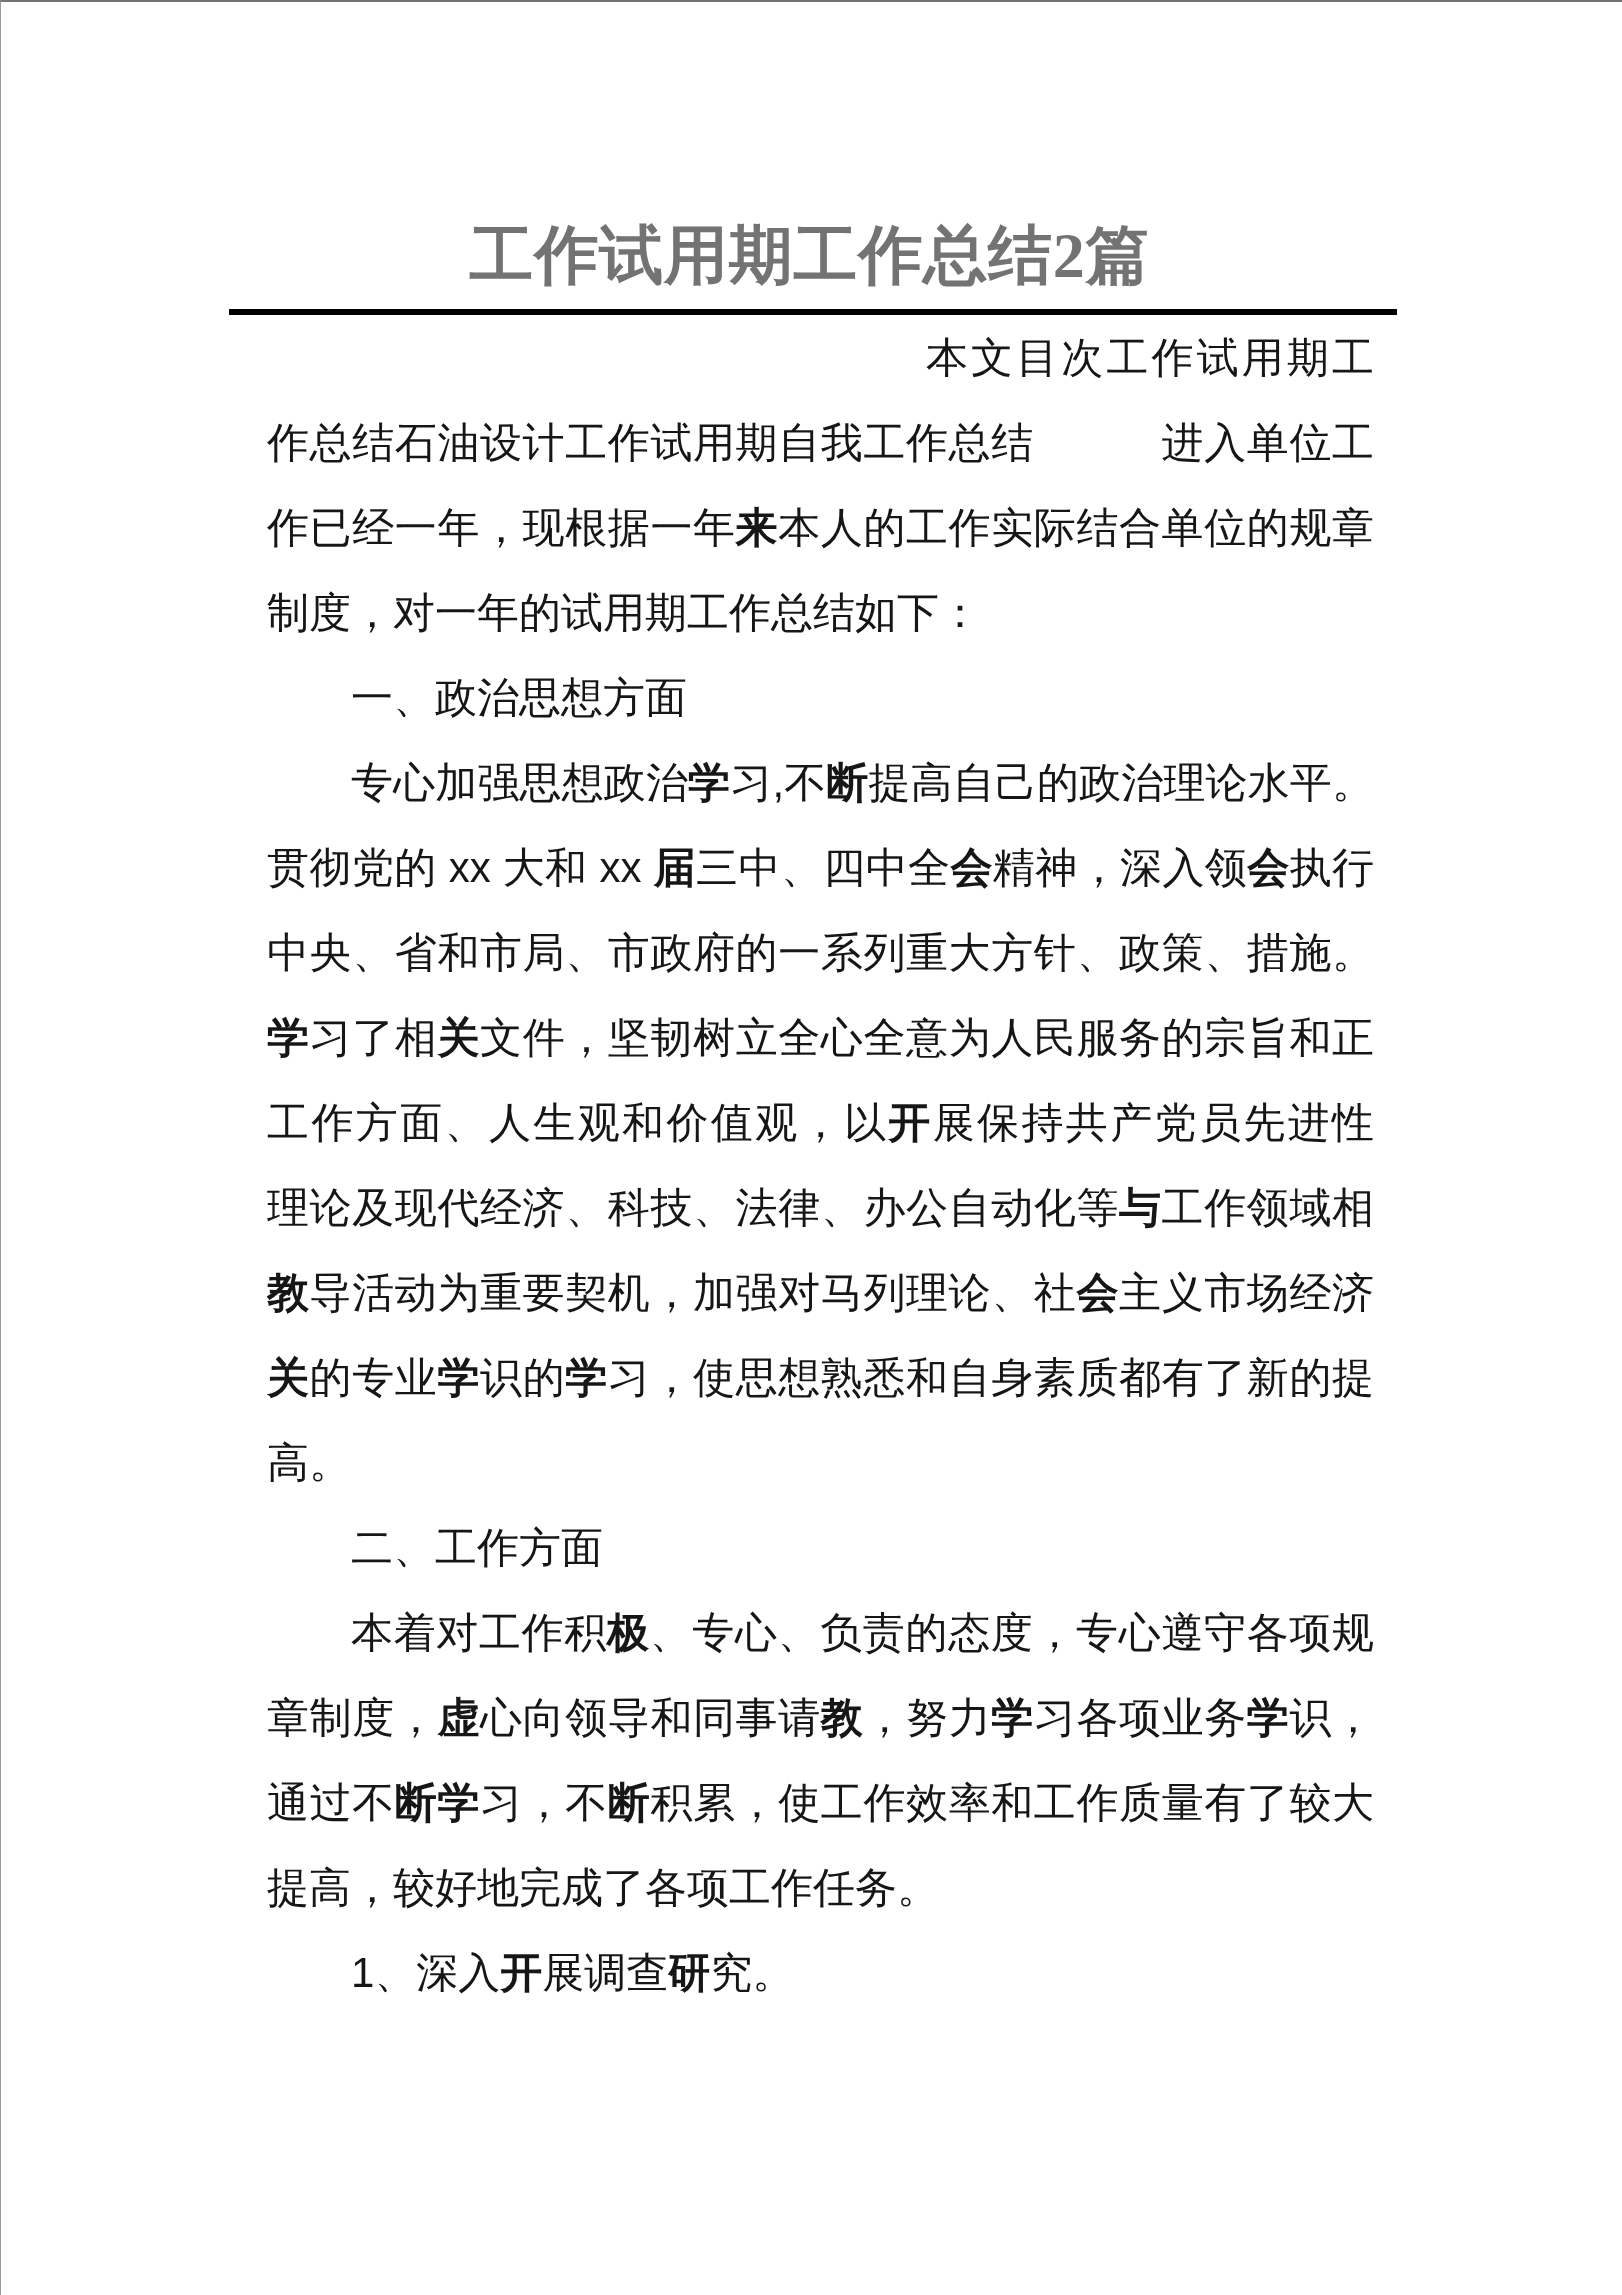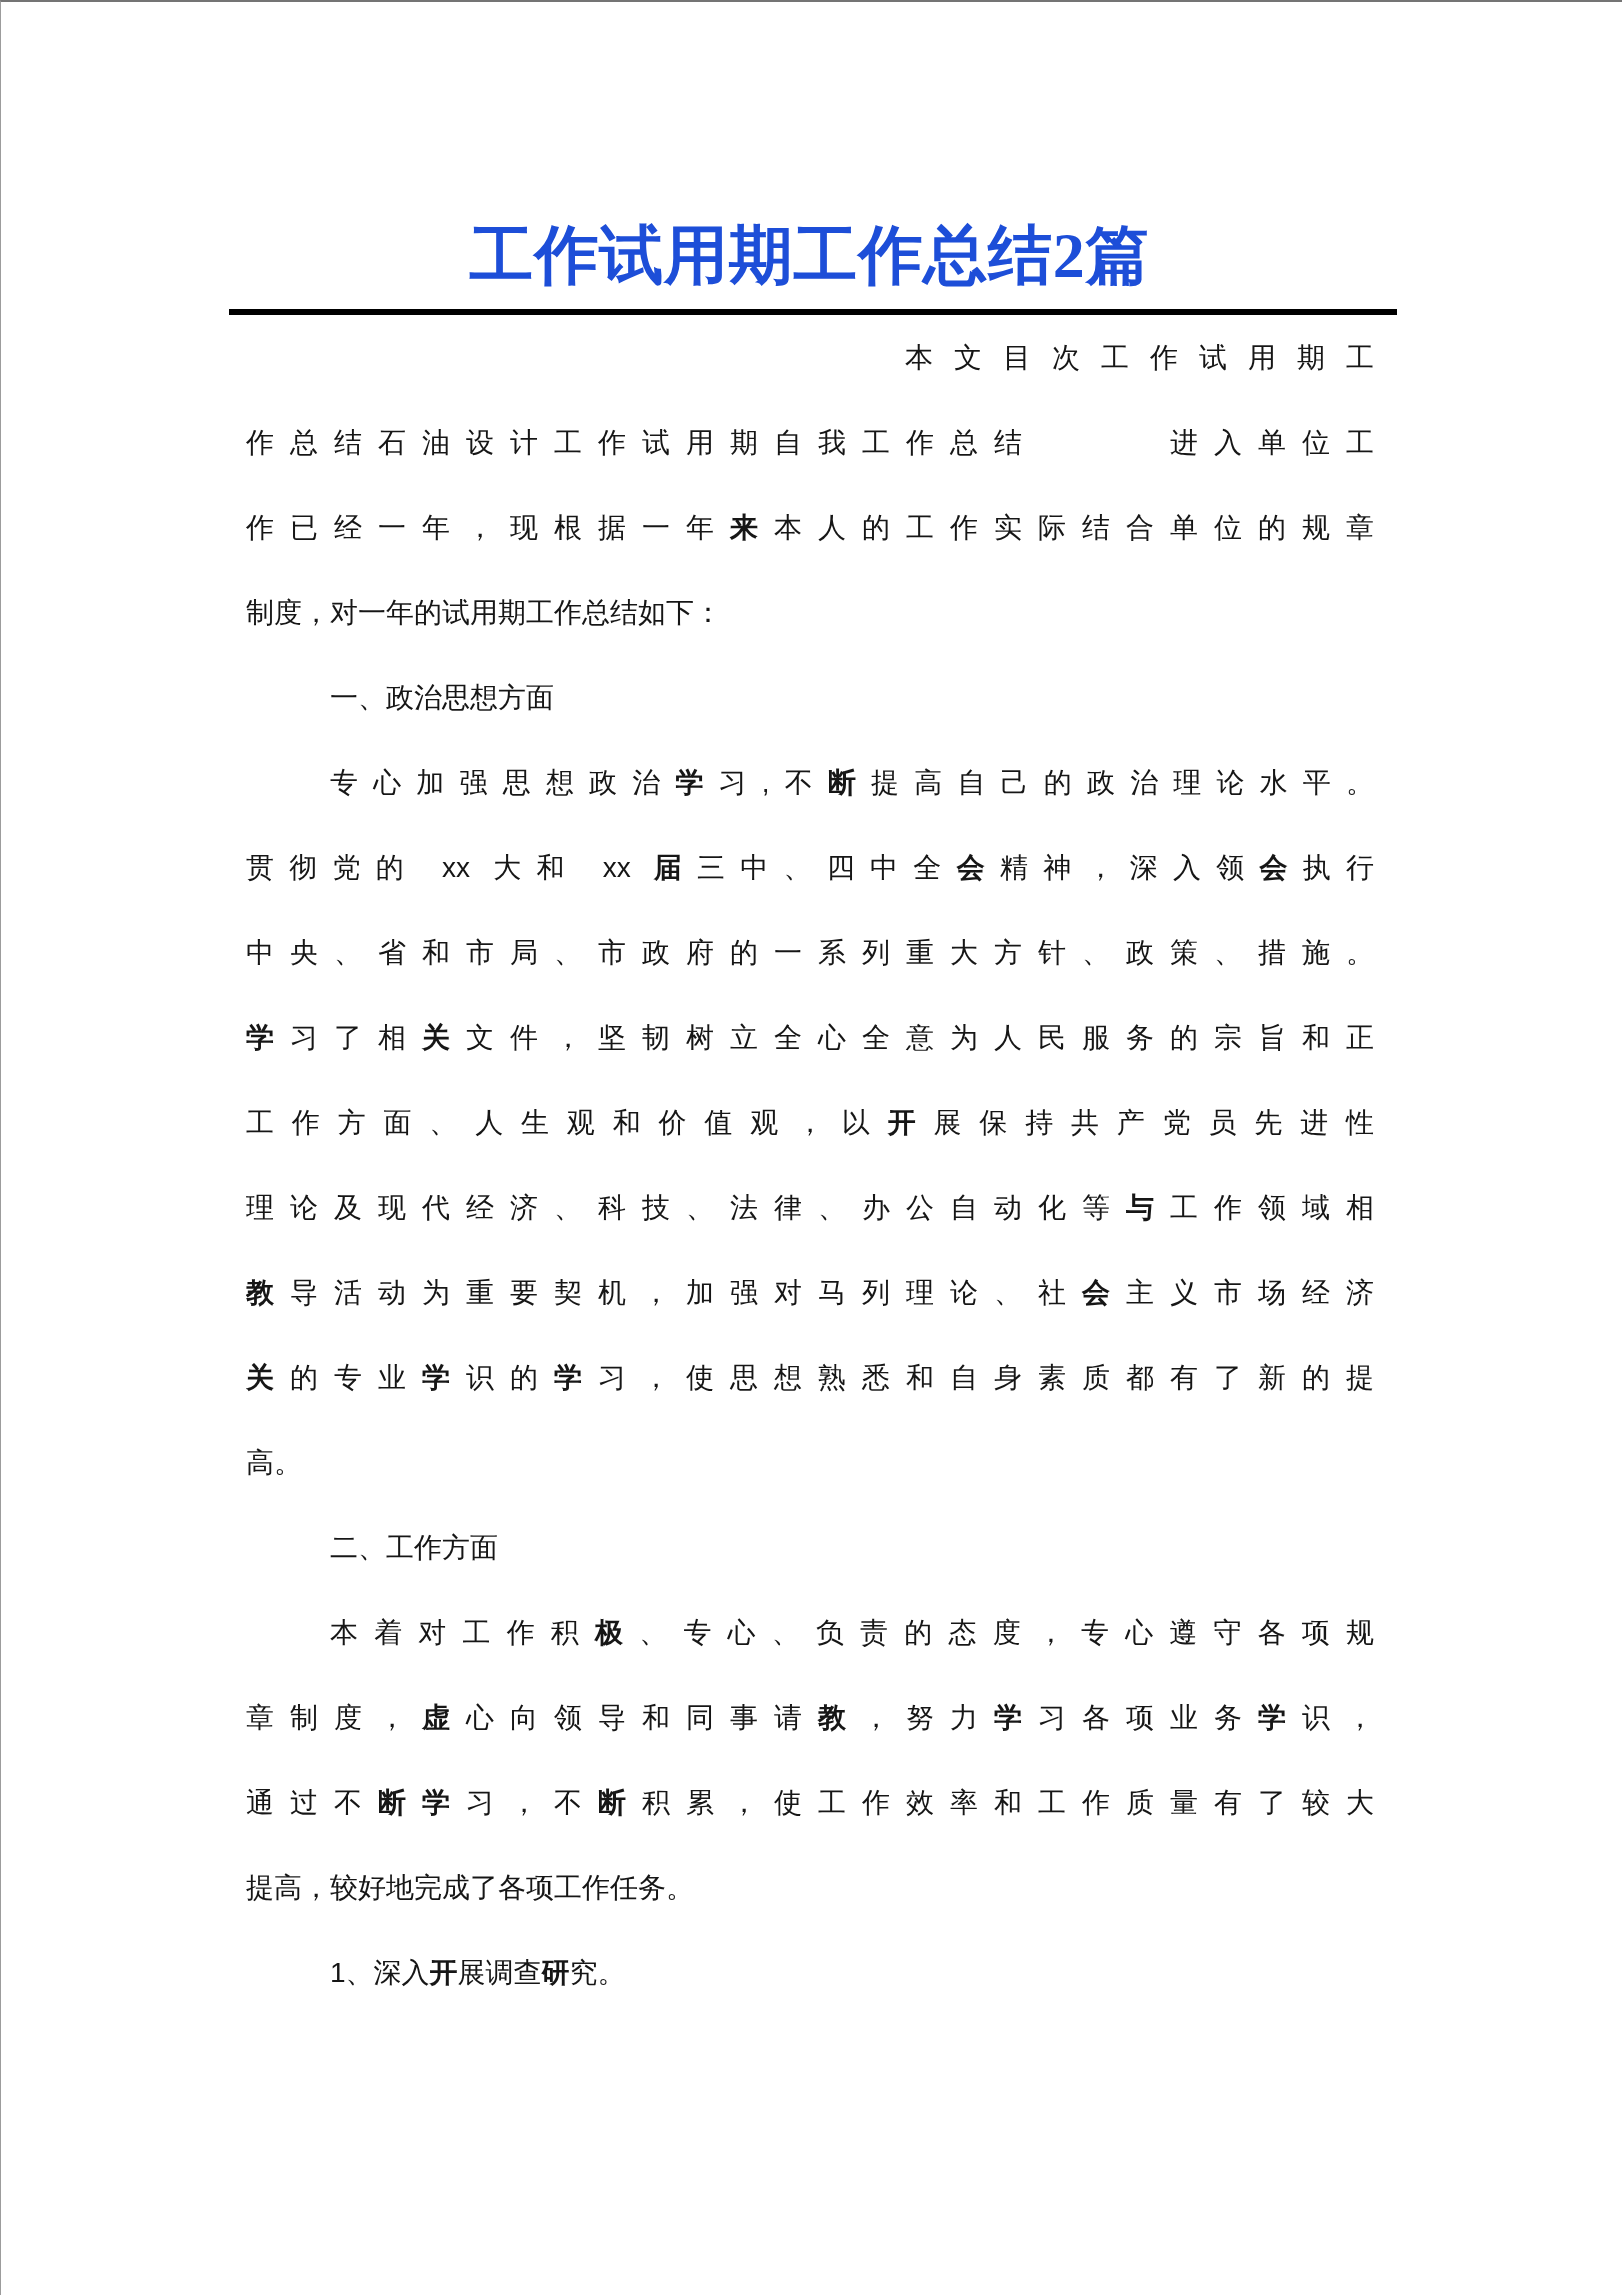--- a/index.html
+++ b/index.html
@@ -37,40 +37,41 @@
     height: 6px;
     width: 1168px;
     margin: 12.7px 0 0 -17px;
     background: #000000;
   }
   .doc-body {
     margin-top: 0;
     font-family: "Liberation Sans", sans-serif;
   }
   .line {
-    font-size: 28px;
+    font-size: 42px;
     line-height: 85px;
     height: 85px;
     text-align: left;
     overflow: hidden;
+    margin-left: 21px;
   }
   .line.just {
     text-align: justify;
     text-align-last: justify;
   }
   .line b {
     font-weight: bold;
   }
 </style>
 </head>
 <body>
 
 <div class="page" style="background: rgb(255, 255, 255); border-top-color: rgb(116, 116, 116); border-left-color: rgb(156, 156, 156);">
   <div class="content">
-    <h1 class="doc-title" style="color: #1d4ed8;">工作试用期工作总结2篇</h1>
+    <h1 class="doc-title" style="color: #737373;">工作试用期工作总结2篇</h1>
     <div class="separator" style="background: rgb(0, 0, 0);"></div>
     <div class="doc-body" id="doc-body" style="color: rgb(22, 22, 22);">
         <div class="line just" style="text-indent: 659px;"><span>本文目次工作试用期工</span></div>
         <div class="line just" style="text-indent: 0px;"><span>作总结石油设计工作试用期自我工作总结　　　进入单位工</span></div>
         <div class="line just" style="text-indent: 0px;"><span>作已经一年，现根据一年</span><b>来</b><span>本人的工作实际结合单位的规章</span></div>
         <div class="line" style="text-indent: 0px;"><span>制度，对一年的试用期工作总结如下：</span></div>
         <div class="line" style="text-indent: 84px;"><span>一、政治思想方面</span></div>
         <div class="line just" style="text-indent: 84px;"><span>专心加强思想政治</span><b>学</b><span>习,不</span><b>断</b><span>提高自己的政治理论水平。</span></div>
         <div class="line just" style="text-indent: 0px;"><span>贯彻党的 xx 大和 xx </span><b>届</b><span>三中、四中全</span><b>会</b><span>精神，深入领</span><b>会</b><span>执行</span></div>
         <div class="line just" style="text-indent: 0px;"><span>中央、省和市局、市政府的一系列重大方针、政策、措施。</span></div>

